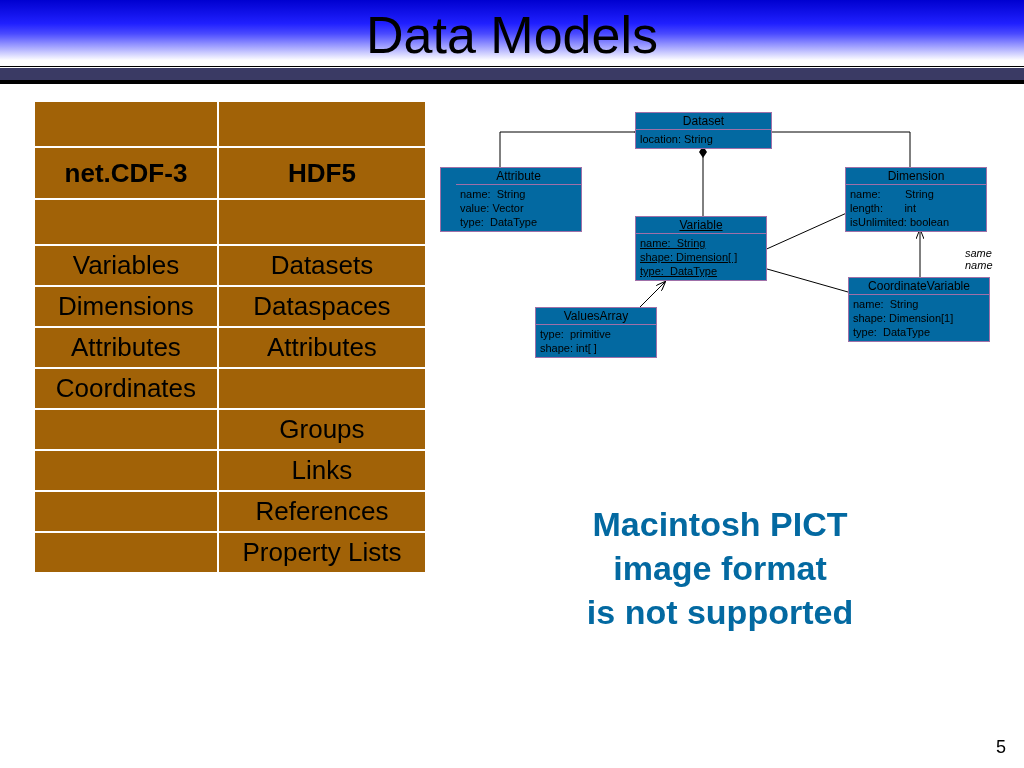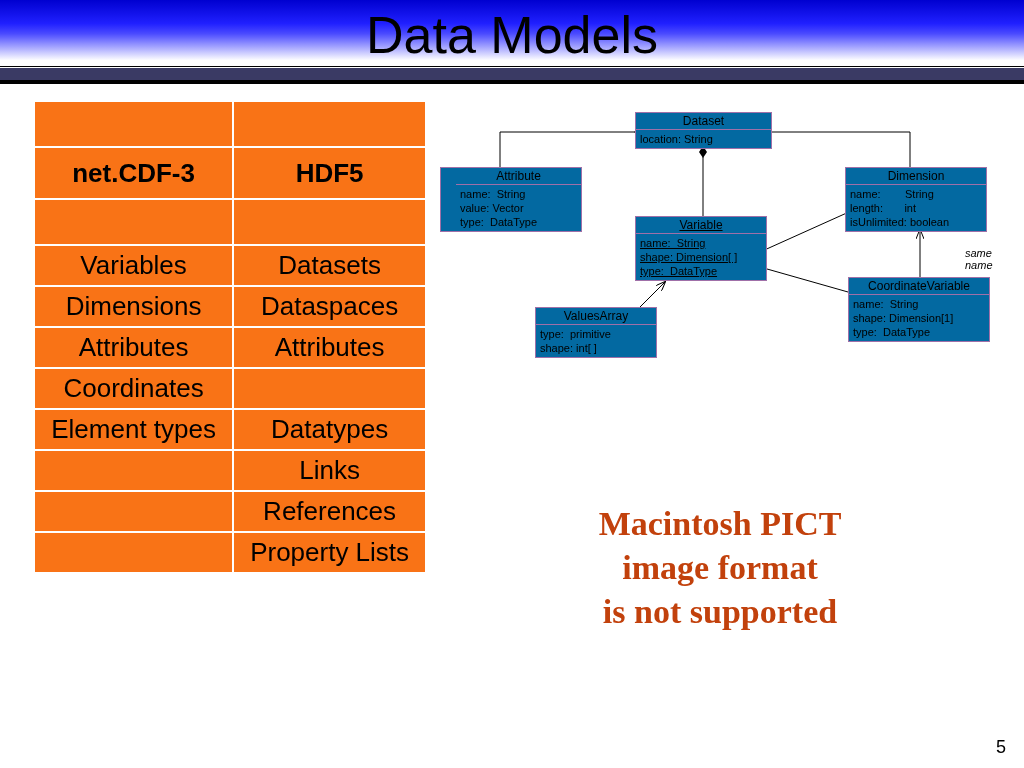--- a/index.html
+++ b/index.html
@@ -50,21 +50,21 @@
   .tbl-wrap {
     width: 390px;
   }
   table.cmp {
     border-collapse: separate;
     border-spacing: 0;
     width: 100%;
     font-size: 26px;
   }
   table.cmp td {
-    background: #f97316;
+    background: #a16207;
     text-align: center;
     border-bottom: 2px solid #fff;
     padding: 4px 2px;
   }
   table.cmp td.col2 {
     border-left: 2px solid #fff;
     margin-left: 46px;
   }
   table.cmp tr.spacer td {
     height: 36px;
@@ -118,22 +118,21 @@
   
   .pict-msg {
     position: absolute;
     left: 0;
     right: 0;
     top: 400px;
     text-align: center;
     font-weight: 700;
     font-size: 34px;
     line-height: 44px;
-    color: #c2410c;
-    font-family: Liberation Serif, serif;
+    color: #0369a1;
   }
 
   .page-num {
     position: absolute;
     right: 18px;
     bottom: 10px;
     font-size: 18px;
   }
 </style>
 </head>
@@ -170,22 +169,22 @@
           </tr>
       <tr>
             <td>Attributes</td>
             <td class="col2">Attributes</td>
           </tr>
       <tr>
             <td>Coordinates</td>
             <td class="col2"></td>
           </tr>
       <tr>
-            <td>Element types</td>
-            <td class="col2">Datatypes</td>
+            <td></td>
+            <td class="col2">Groups</td>
           </tr>
       <tr>
             <td></td>
             <td class="col2">Links</td>
           </tr>
       <tr>
             <td></td>
             <td class="col2">References</td>
           </tr>
       <tr>

